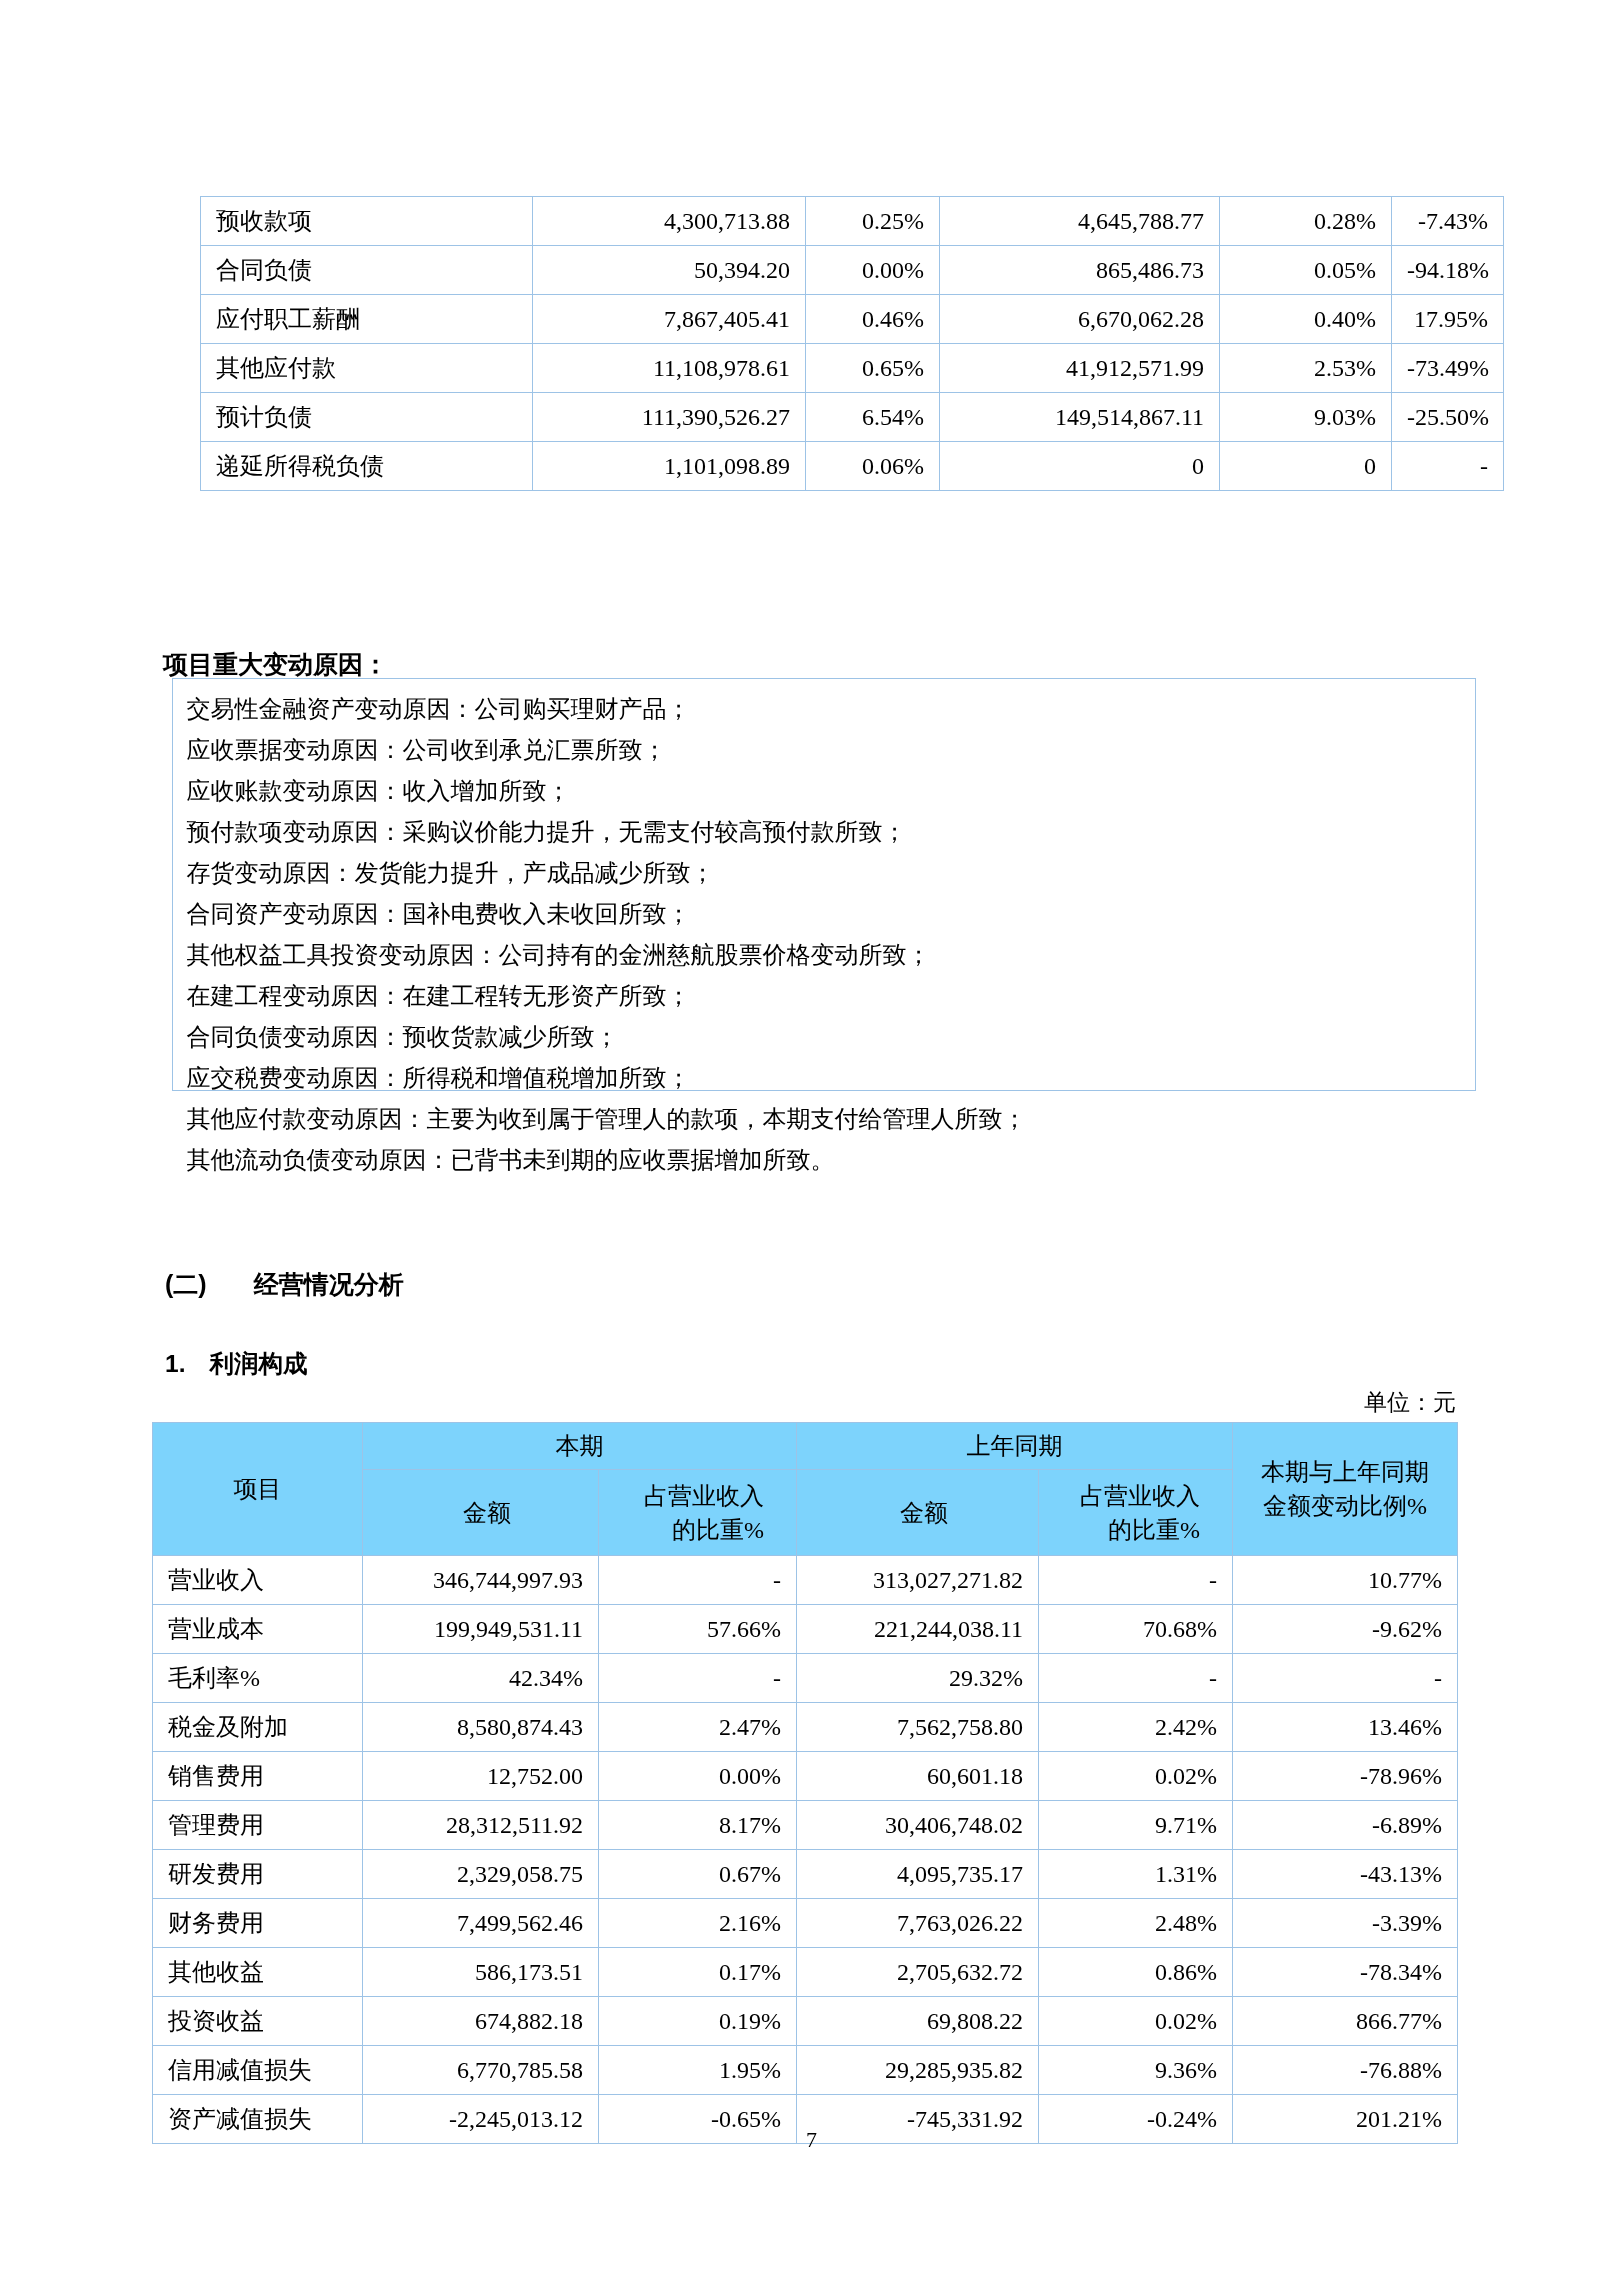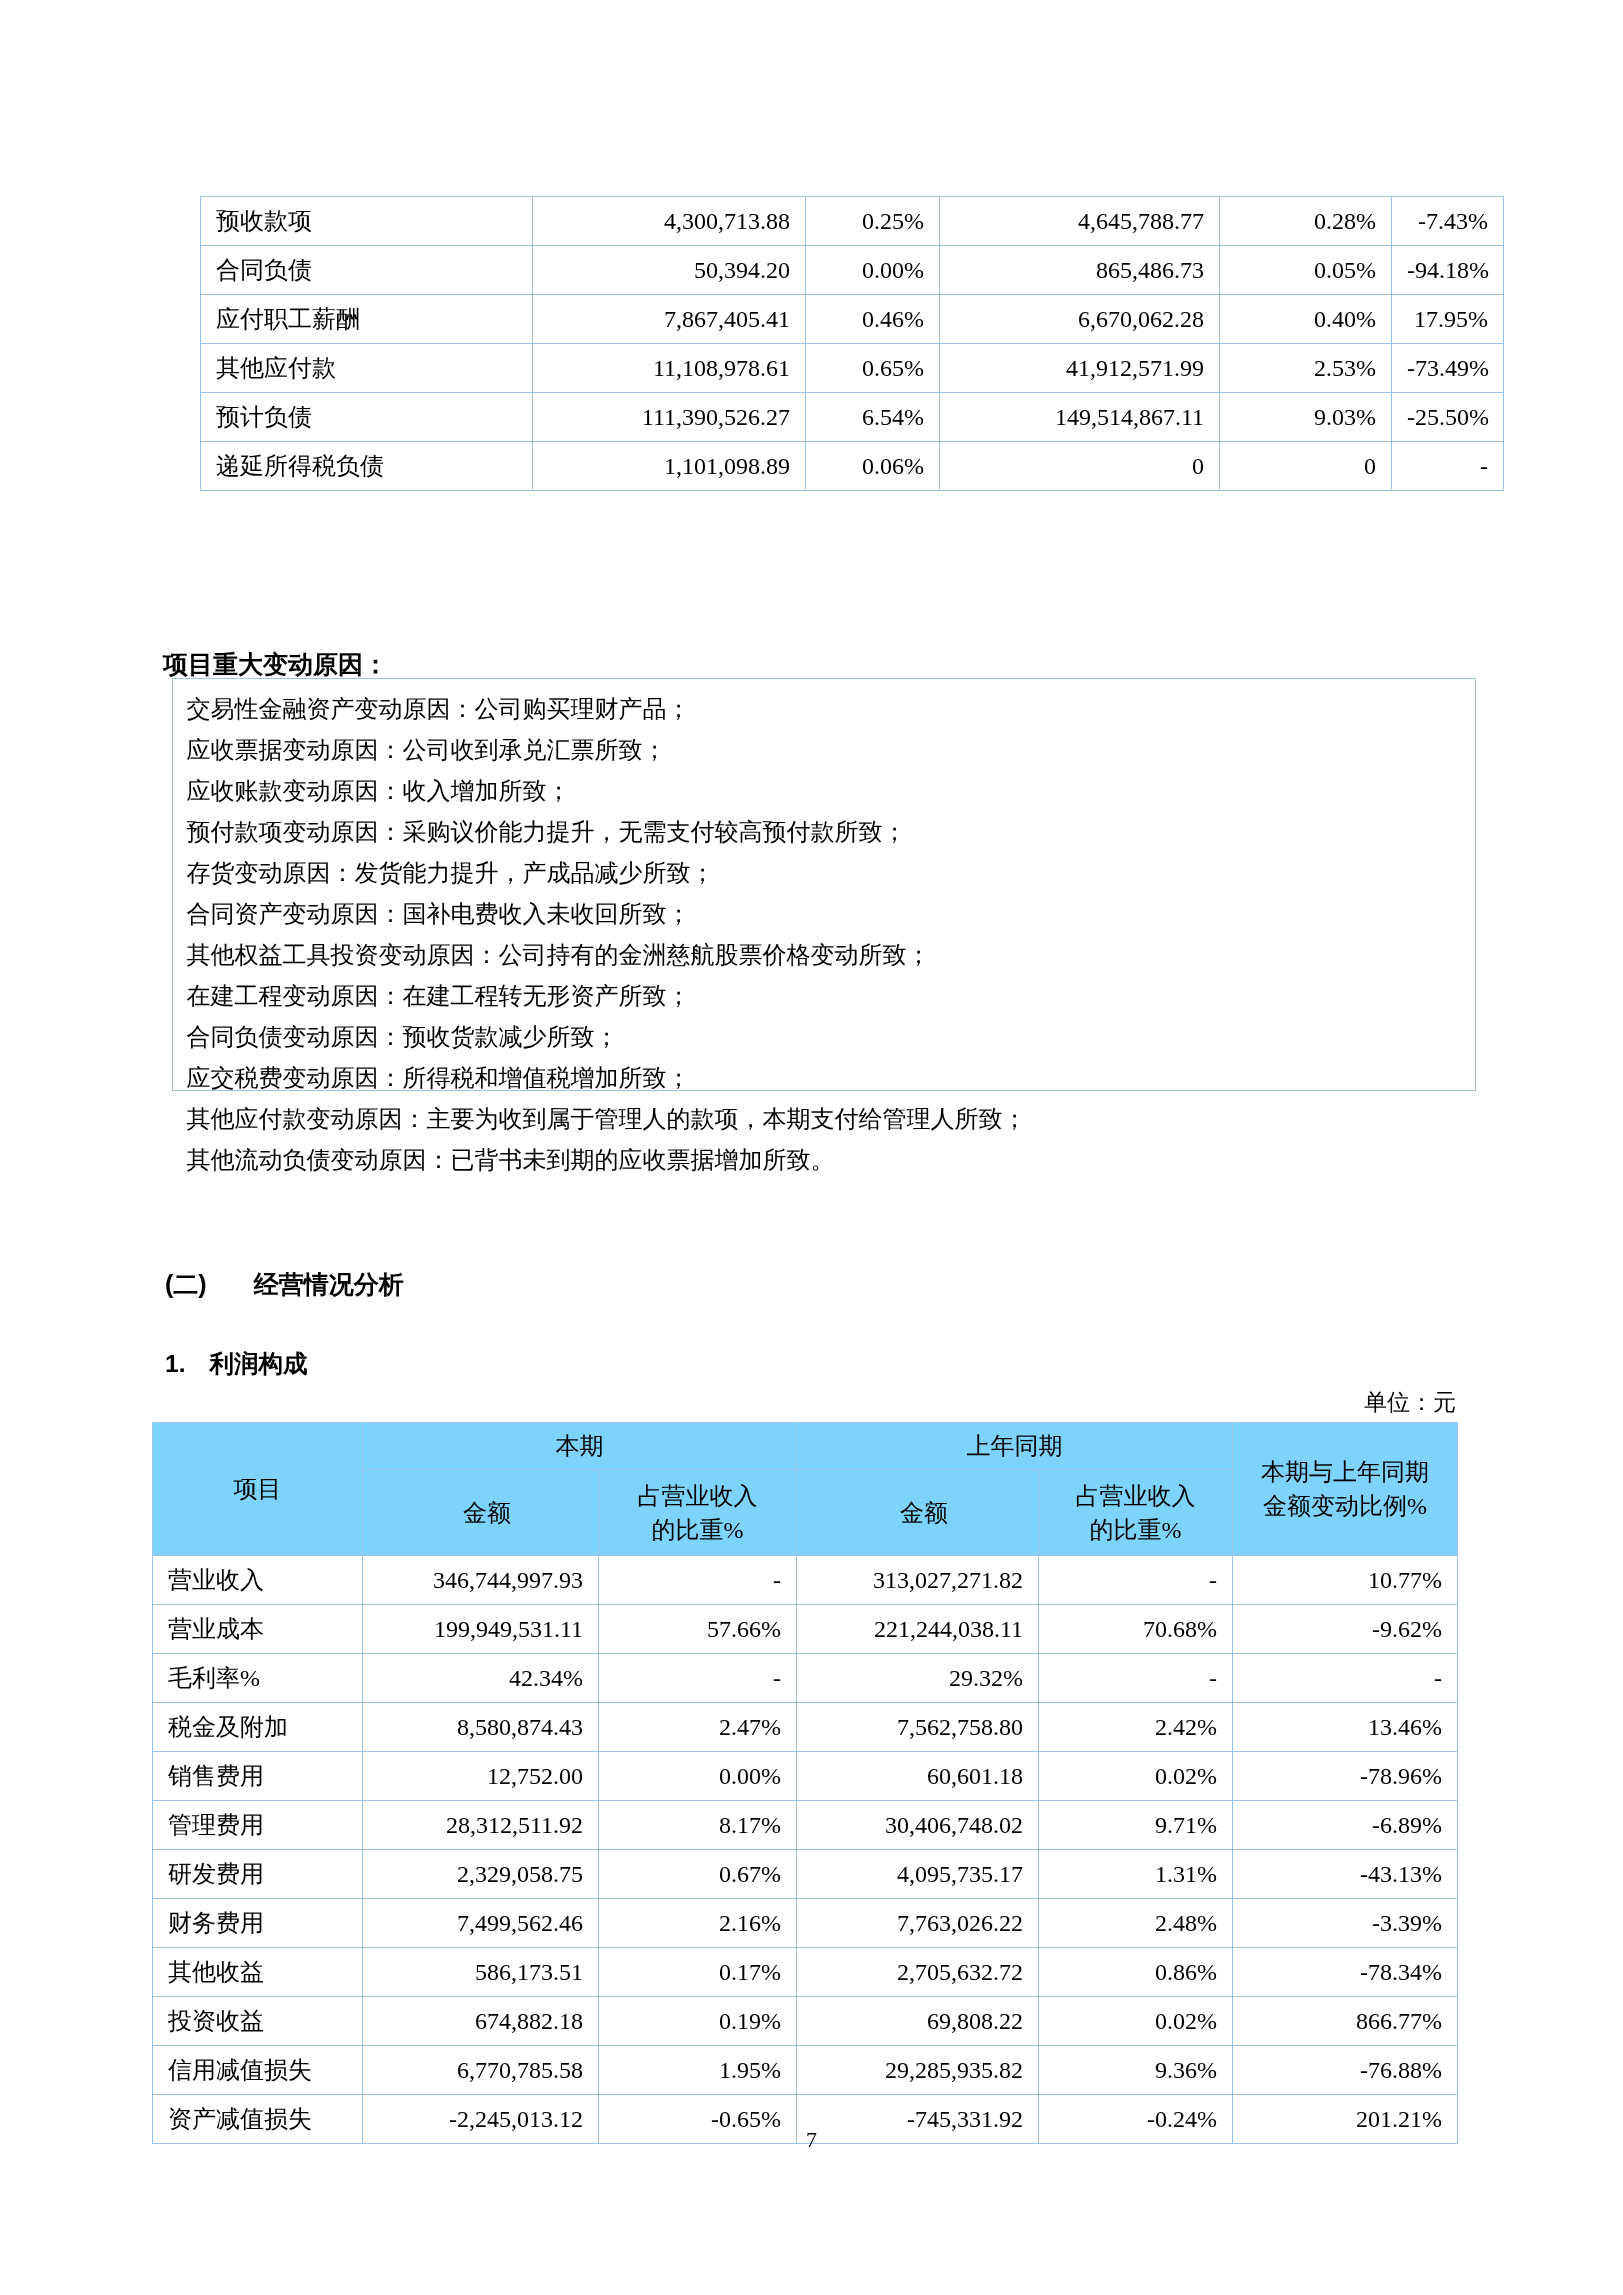--- a/index.html
+++ b/index.html
@@ -11,21 +11,21 @@
   .abs{position:absolute;}
   table{border-collapse:collapse;table-layout:fixed;width:1304px;}
   td{border:1.7px solid #9DC3E6;font-size:24px;height:48px;padding:0 15px;
      vertical-align:middle;overflow:hidden;white-space:nowrap;}
   .al{text-align:left;}
   .ar{text-align:right;}
   
   .hdr td{background:#7dd3fc;text-align:center;line-height:34px;}
   .hdr-top td{height:46px;}
   .hdr-sub td{height:85px;padding-left:28px;}
-  td.wrap{white-space:normal;padding:0 32px;}
+  td.wrap{white-space:normal;padding:0 32px;text-align:right;}
   td.wrap2{white-space:normal;padding:0 25px;}
   
   .h-hei{font-family:Liberation Sans, sans-serif;font-weight:bold;}
   #reasons-heading{left:163px;top:648px;font-size:25px;}
   #reasons-box{
     left:152px;top:678px;width:1304px;height:413px;box-sizing:border-box;
     border:1.7px solid #9DC3E6;padding:10px 17px 0 13.5px;
     font-size:24px;line-height:41px;margin-left:20px;
   }
   .reason-line{white-space:nowrap;}

